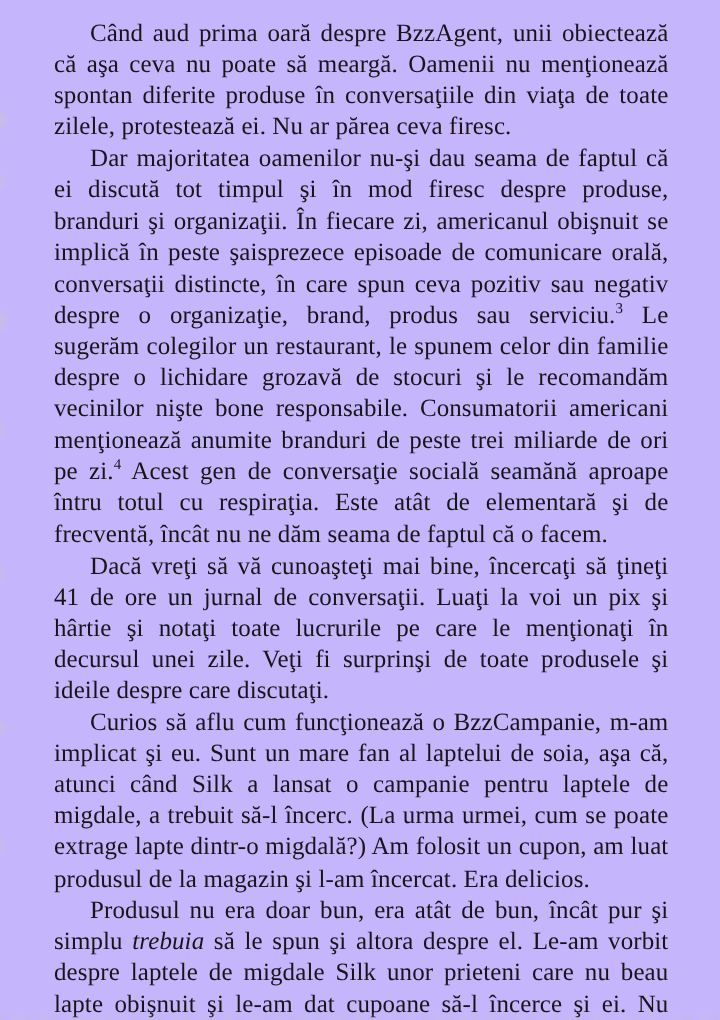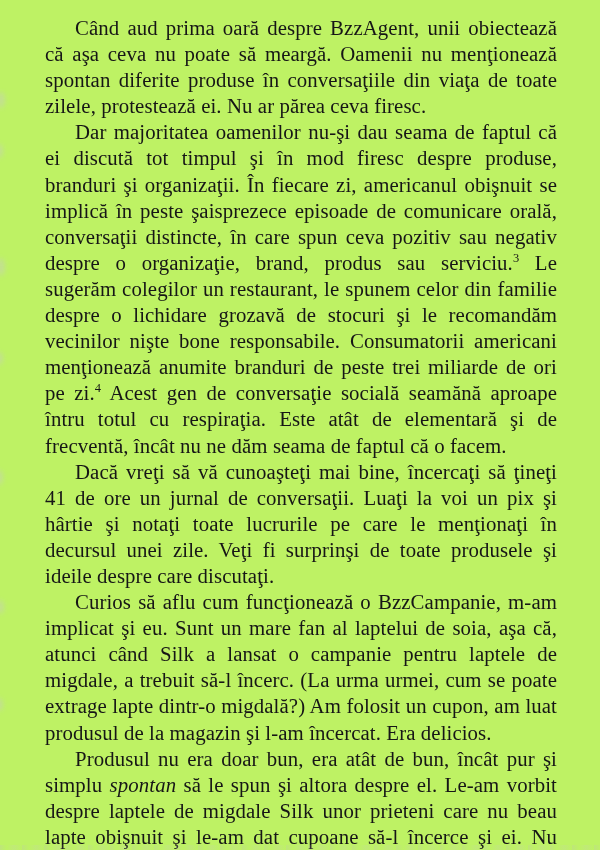--- a/index.html
+++ b/index.html
@@ -60,27 +60,27 @@
     width: 600px;
     height: 5px;
     background: repeating-linear-gradient(90deg,
       rgba(190,190,190,0.25) 0px, rgba(255,255,255,0) 7px,
       rgba(200,200,200,0.2) 14px, rgba(255,255,255,0) 22px);
   }
 </style>
 </head>
 <body>
 
-<div class="book-page" style="background: #bef264;">
+<div class="book-page" style="background: #c4b5fd;">
   <div class="text-block" style="color: rgb(22, 22, 22);">
       <p class="para"><span>Când aud prima oară despre BzzAgent, unii obiectează că aşa ceva nu poate să meargă. Oamenii nu menţionează spontan diferite produse în conversaţiile din viaţa de toate zilele, protestează ei. Nu ar părea ceva firesc.</span></p>
       <p class="para"><span>Dar majoritatea oamenilor nu-şi dau seama de faptul că ei discută tot timpul şi în mod firesc despre produse, branduri şi organizaţii. În fiecare zi, americanul obişnuit se implică în peste şaisprezece episoade de comunicare orală, conversaţii distincte, în care spun ceva pozitiv sau negativ despre o organizaţie, brand, produs sau serviciu.</span><sup class="footnote-ref">3</sup><span> Le sugerăm colegilor un restaurant, le spunem celor din familie despre o lichidare grozavă de stocuri şi le recomandăm vecinilor nişte bone responsabile. Consumatorii americani menţionează anumite branduri de peste trei miliarde de ori pe zi.</span><sup class="footnote-ref">4</sup><span> Acest gen de conversaţie socială seamănă aproape întru totul cu respiraţia. Este atât de elementară şi de frecventă, încât nu ne dăm seama de faptul că o facem.</span></p>
       <p class="para"><span>Dacă vreţi să vă cunoaşteţi mai bine, încercaţi să ţineţi 41 de ore un jurnal de conversaţii. Luaţi la voi un pix şi hârtie şi notaţi toate lucrurile pe care le menţionaţi în decursul unei zile. Veţi fi surprinşi de toate produsele şi ideile despre care discutaţi.</span></p>
       <p class="para"><span>Curios să aflu cum funcţionează o BzzCampanie, m-am implicat şi eu. Sunt un mare fan al laptelui de soia, aşa că, atunci când Silk a lansat o campanie pentru laptele de migdale, a trebuit să-l încerc. (La urma urmei, cum se poate extrage lapte dintr-o migdală?) Am folosit un cupon, am luat produsul de la magazin şi l-am încercat. Era delicios.</span></p>
-      <p class="para"><span>Produsul nu era doar bun, era atât de bun, încât pur şi simplu </span><em class="emph">spontan</em><span> să le spun şi altora despre el. Le-am vorbit despre laptele de migdale Silk unor prieteni care nu beau lapte obişnuit şi le-am dat cupoane să-l încerce şi ei. Nu pentru că</span></p>
+      <p class="para"><span>Produsul nu era doar bun, era atât de bun, încât pur şi simplu </span><em class="emph">trebuia</em><span> să le spun şi altora despre el. Le-am vorbit despre laptele de migdale Silk unor prieteni care nu beau lapte obişnuit şi le-am dat cupoane să-l încerce şi ei. Nu pentru că</span></p>
     </div>
   <div class="scan-smudge s1"></div>
   <div class="scan-smudge s2"></div>
   <div class="scan-smudge s3"></div>
   <div class="scan-smudge s4"></div>
   <div class="scan-smudge s5"></div>
   <div class="scan-smudge s6"></div>
   <div class="scan-smudge s7"></div>
   <div class="scan-noise-bottom"></div>
 </div>

